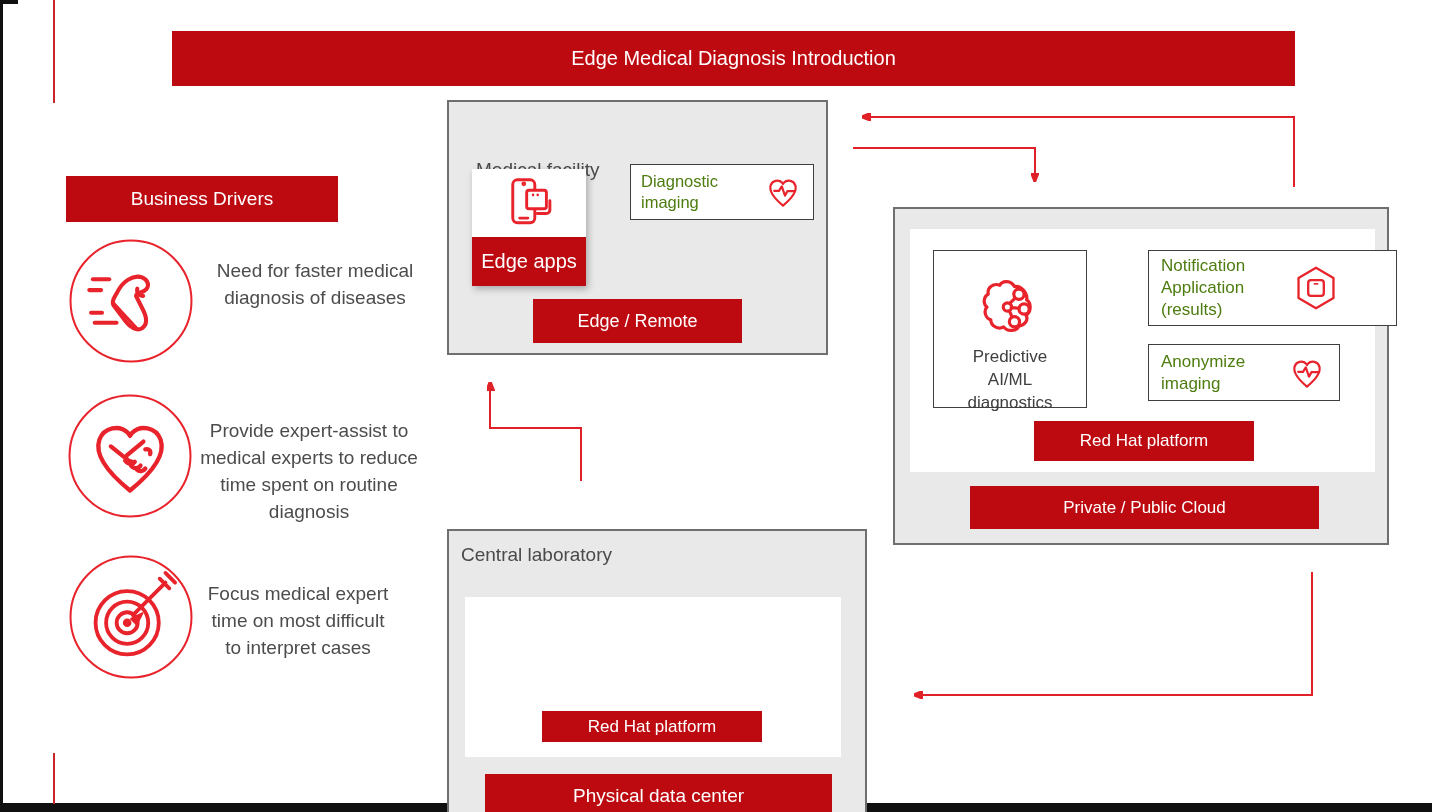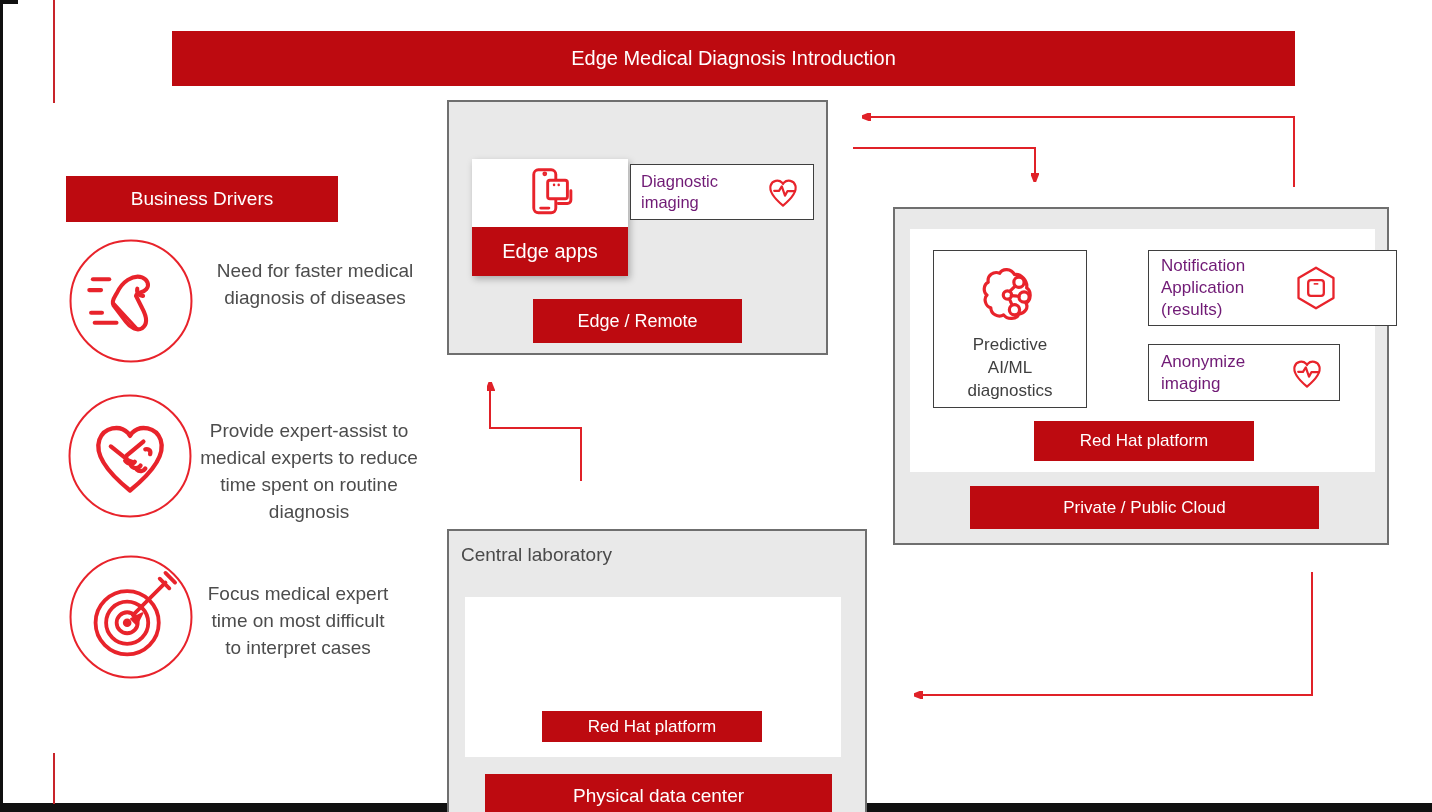--- a/index.html
+++ b/index.html
@@ -44,30 +44,30 @@
   .cl-title{left:12px;top:13px;}
 
   .white-card{position:absolute;background:#ffffff;}
   .cl-card{left:16px;top:66px;width:376px;height:160px;}
   .cloud-card{left:15px;top:20px;width:465px;height:243px;}
 
   
   .sbox{position:absolute;background:#fff;border:1.5px solid #3f3f3f;display:flex;align-items:center;}
   .diag-box{left:181px;top:62px;width:184px;height:56px;padding:0 10px;gap:8px;}
   .model-box{left:91px;top:86px;width:244px;height:77px;padding:0 16px;gap:10px;}
-  .predictive-box{left:38px;top:41px;width:154px;height:158px;flex-direction:column;justify-content:flex-start;padding-top:12px;}
+  .predictive-box{left:38px;top:41px;width:154px;height:158px;flex-direction:column;justify-content:flex-start;padding-top:24px;}
   .notif-box{left:253px;top:41px;width:249px;height:76px;padding:0 12px;gap:6px;}
   .anon-box{left:253px;top:135px;width:192px;height:57px;padding:0 12px;gap:6px;}
-  .sbox-label{flex:1;font-size:17px;line-height:22px;color:#701a75;}
+  .sbox-label{flex:1;font-size:17px;line-height:22px;color:#4d7c0f;}
   .diag-box .sbox-label{font-size:16.5px;line-height:21px;}
   .predictive-label{flex:none;width:112px;text-align:center;font-size:17px;line-height:23px;margin-top:6px;color:#3f3f3f;}
   .box-icon{flex:none;}
 
   
-  .edge-apps-card{position:absolute;left:23px;top:57px;width:156px;box-shadow:2px 3px 7px rgba(0,0,0,.28);text-align:right;}
+  .edge-apps-card{position:absolute;left:23px;top:67px;width:114px;box-shadow:2px 3px 7px rgba(0,0,0,.28);text-align:right;}
   .edge-apps-top{height:68px;background:#fff;display:flex;align-items:center;justify-content:center;}
   .edge-apps-banner{position:relative;height:49px;background:#bd0a10;color:#fff;font-size:20px;
     display:flex;align-items:center;justify-content:center;}
 
   
   .mf-zone{left:84px;top:197px;width:209px;height:44px;font-size:18px;}
   .cl-platform{left:93px;top:180px;width:220px;height:31px;font-size:17px;}
   .cl-zone{left:36px;top:243px;width:347px;height:44px;font-size:19px;}
   .cloud-platform{left:139px;top:212px;width:220px;height:40px;font-size:17px;}
   .cloud-zone{left:75px;top:277px;width:349px;height:43px;font-size:17px;}

